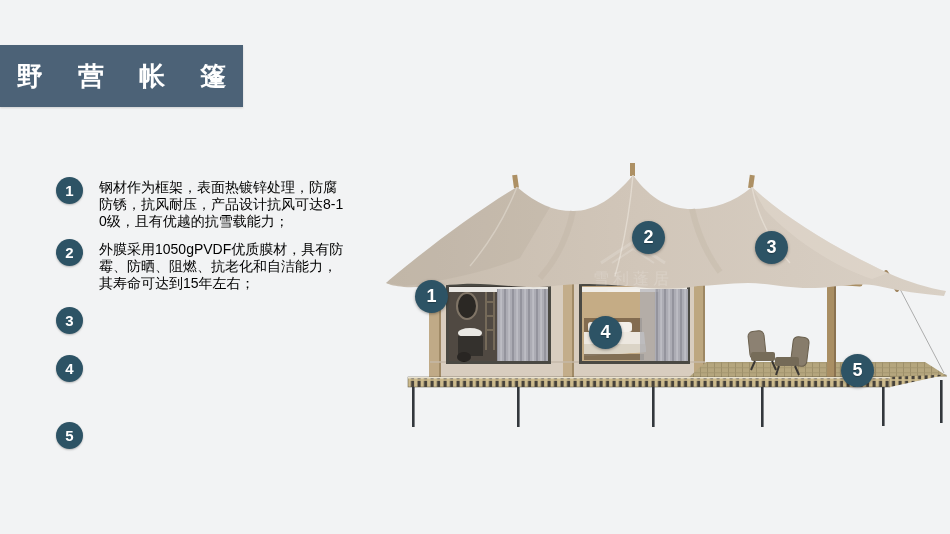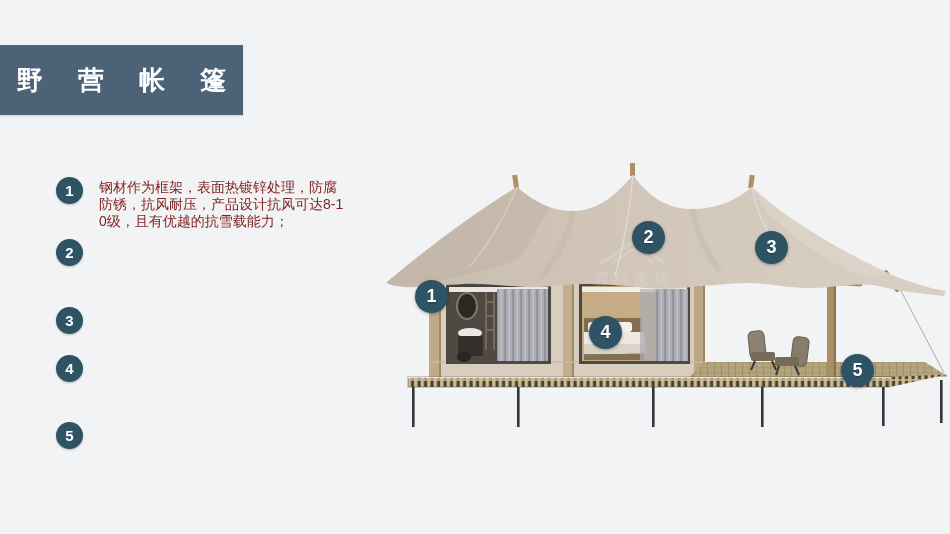--- a/index.html
+++ b/index.html
@@ -4,42 +4,42 @@
 <style>
   html,body{margin:0;padding:0;}
   body{
     width:950px;height:534px;position:relative;overflow:hidden;
     background:var(--bg,#f2f3f4);
     font-family:"Liberation Sans","DejaVu Sans",sans-serif;
   }
   .stage{position:absolute;inset:0;}
   
   .title-bar{
-    position:absolute;left:0;top:45px;width:243px;height:70px;
+    position:absolute;left:0;top:45px;width:243px;height:62px;
     background:var(--titlebar,#4c6277);
     display:flex;align-items:center;justify-content:center;
     box-shadow:0 1px 2px rgba(0,0,0,.15);
   }
   .title-bar span{
     color:#fff;font-size:26px;font-weight:bold;
     letter-spacing:14px;text-indent:14px;white-space:nowrap;
   }
   
   .feature-row{
     position:absolute;left:56px;display:flex;gap:16px;width:330px;
   }
   .badge{
     flex:none;width:27px;height:27px;border-radius:50%;
     background:var(--accent,#2d5365);color:#fff;
     font-size:15px;font-weight:bold;
     display:flex;align-items:center;justify-content:center;
     box-shadow:0 1px 2px rgba(0,0,0,.25);
   }
   .feature-text{
-    font-size:14px;line-height:17px;color:#7f1d1d;width:250px;
+    font-size:14px;line-height:17px;color:#000000;width:250px;
     word-break:break-all;padding-top:2px;
   }
   
   .tent-figure{position:absolute;left:0;top:0;width:950px;height:534px;pointer-events:none;}
   .tent-figure svg{position:absolute;left:378px;top:158px;}
   .callout{
     position:absolute;width:33px;height:33px;border-radius:50%;
     background:var(--accent,#2d5365);color:#fff;
     font-size:18px;font-weight:bold;
     display:flex;align-items:center;justify-content:center;
@@ -56,20 +56,21 @@
     <span>野 营 帐 篷</span>
   </div>
 
   <div id="features">
       <div class="feature-row" style="top: 177px;">
         <span class="badge">1</span>
         <div class="feature-text">钢材作为框架，表面热镀锌处理，防腐防锈，抗风耐压，产品设计抗风可达8-10级，且有优越的抗雪载能力；</div>
       </div>
       <div class="feature-row" style="top: 239px;">
         <span class="badge">2</span>
+        <div class="feature-text">外膜采用1050gPVDF优质膜材，具有防霉、防晒、阻燃、抗老化和自洁能力，其寿命可达到15年左右；</div>
       </div>
       <div class="feature-row" style="top: 307px;">
         <span class="badge">3</span>
       </div>
       <div class="feature-row" style="top: 355px;">
         <span class="badge">4</span>
       </div>
       <div class="feature-row" style="top: 422px;">
         <span class="badge">5</span>
       </div>

